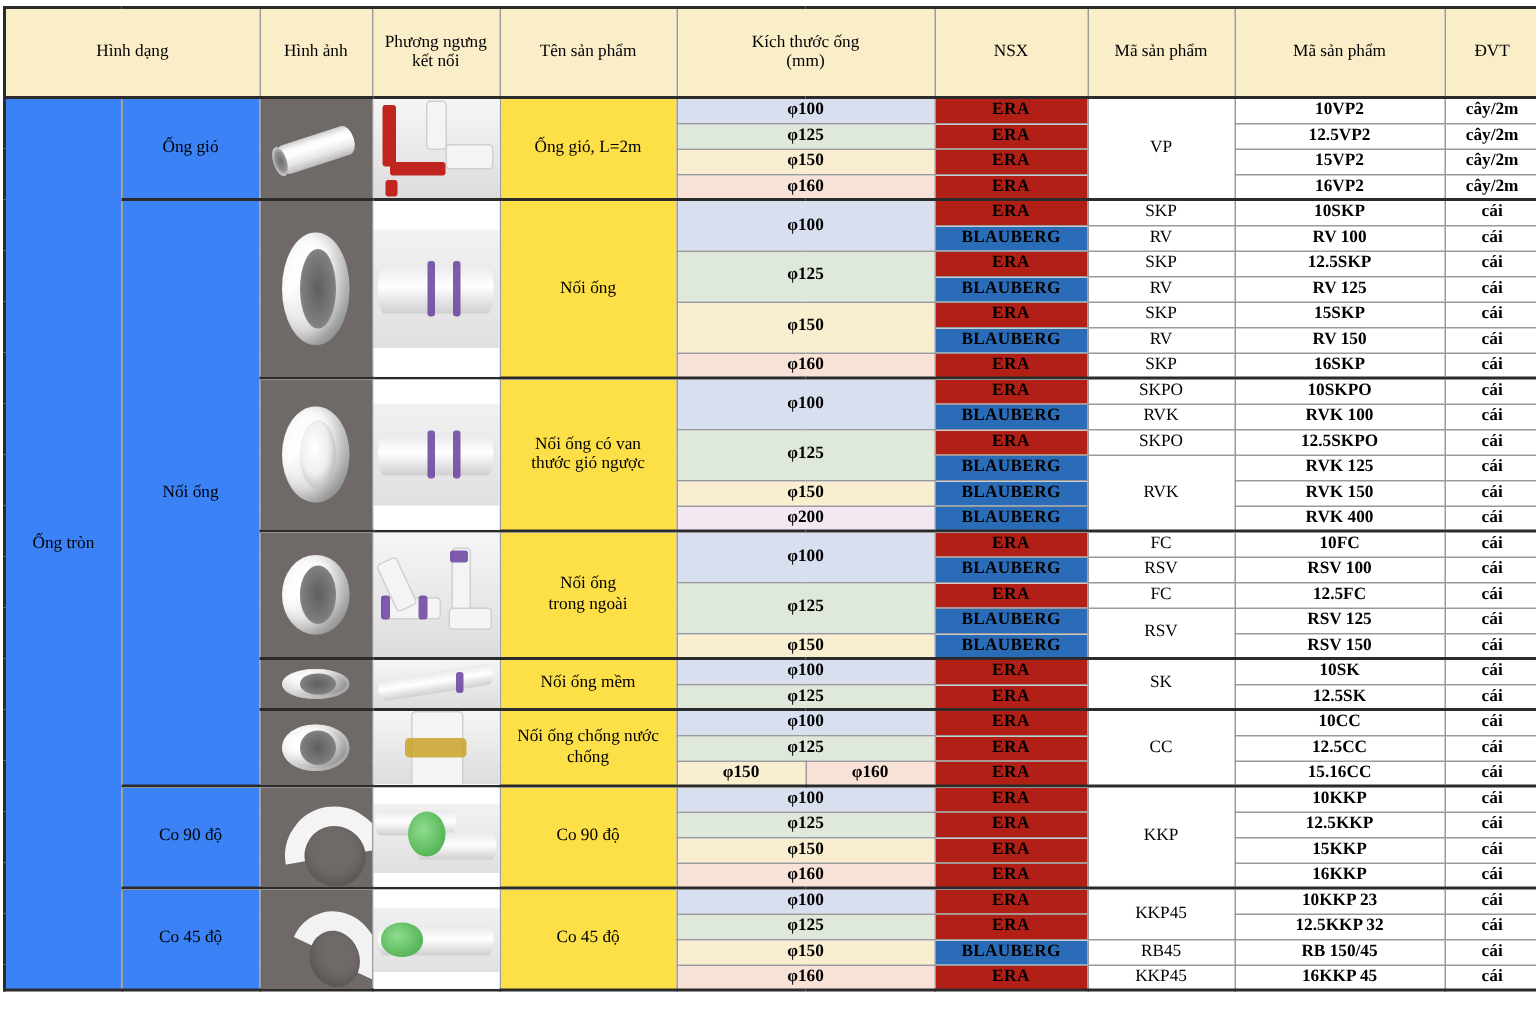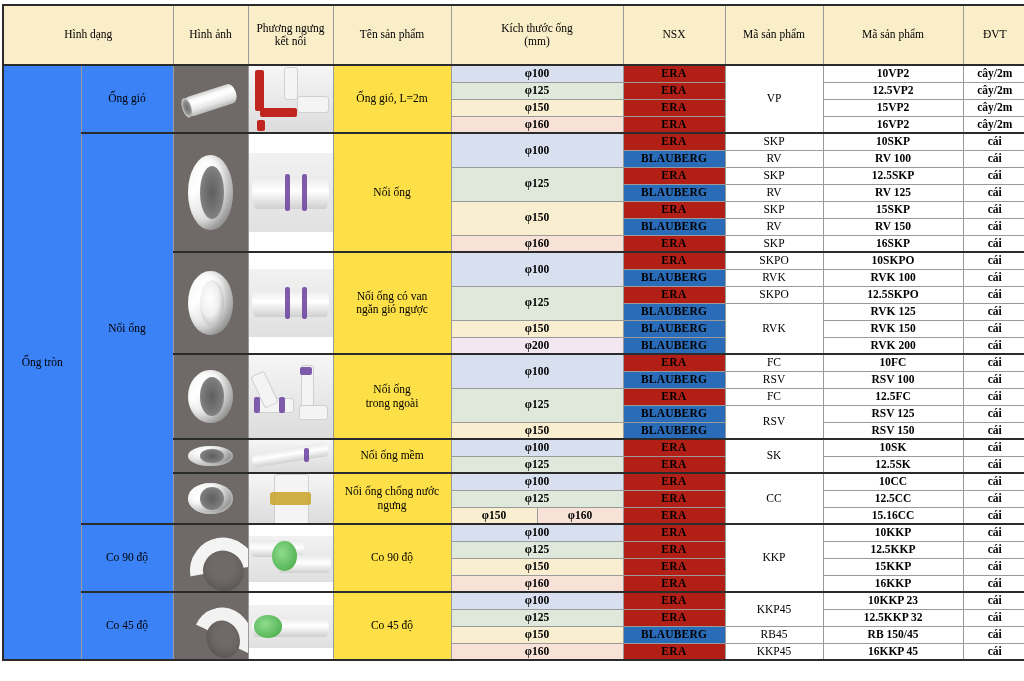--- a/index.html
+++ b/index.html
@@ -281,21 +281,21 @@
           <td class="connimg" rowspan="6">
             <div class="illu">
               <div class="conn-bg"></div>
               <div class="cm-pad" style="top:0;height:16%"></div>
               <div class="pipe-h"></div>
               <div class="band" style="left:44%"></div>
               <div class="band" style="left:64%"></div>
               <div class="cm-pad" style="bottom:0;height:16%"></div>
             </div>
           </td>
-          <td class="prodname" rowspan="6"><span>Nối ống có van</span><br><span>ngăn gió ngược</span></td>
+          <td class="prodname" rowspan="6"><span>Nối ống có van</span><br><span>thước gió ngược</span></td>
           <td class="sz c100 thickright" colspan="2" rowspan="2">φ100</td>
           <td class="era">ERA</td>
           <td class="code1">SKPO</td>
           <td class="code2">10SKPO</td>
           <td class="unit">cái</td>
         </tr>
         <tr style="height: 17px;">
           <td class="blb">BLAUBERG</td>
           <td class="code1">RVK</td>
           <td class="code2">RVK 100</td>
@@ -316,21 +316,21 @@
         </tr>
         <tr style="height: 17px;">
           <td class="sz c150 thickright" colspan="2">φ150</td>
           <td class="blb">BLAUBERG</td>
           <td class="code2">RVK 150</td>
           <td class="unit">cái</td>
         </tr>
         <tr style="height: 17px;">
           <td class="sz c200 thickright" colspan="2">φ200</td>
           <td class="blb">BLAUBERG</td>
-          <td class="code2">RVK 200</td>
+          <td class="code2">RVK 400</td>
           <td class="unit">cái</td>
         </tr>
         <tr class="secstart" style="height: 17px;">
           <td class="imgcell" rowspan="5">
             <div class="illu">
               <div class="ring"></div>
             </div>
           </td>
           <td class="connimg" rowspan="5">
             <div class="illu">
@@ -408,21 +408,21 @@
               <div class="ring flex"></div>
             </div>
           </td>
           <td class="connimg" rowspan="3">
             <div class="illu">
               <div class="conn-bg"></div>
               <div class="greyduct" style="left:30%;top:0;width:40%;height:100%"></div>
               <div class="band gold" style="left:26%;width:48%"></div>
             </div>
           </td>
-          <td class="prodname" rowspan="3"><span>Nối ống chống nước</span><br><span>ngưng</span></td>
+          <td class="prodname" rowspan="3"><span>Nối ống chống nước</span><br><span>chống</span></td>
           <td class="sz c100 thickright" colspan="2">φ100</td>
           <td class="era">ERA</td>
           <td class="code1" rowspan="3">CC</td>
           <td class="code2">10CC</td>
           <td class="unit">cái</td>
         </tr>
         <tr style="height: 17px;">
           <td class="sz c125 thickright" colspan="2">φ125</td>
           <td class="era">ERA</td>
           <td class="code2">12.5CC</td>

